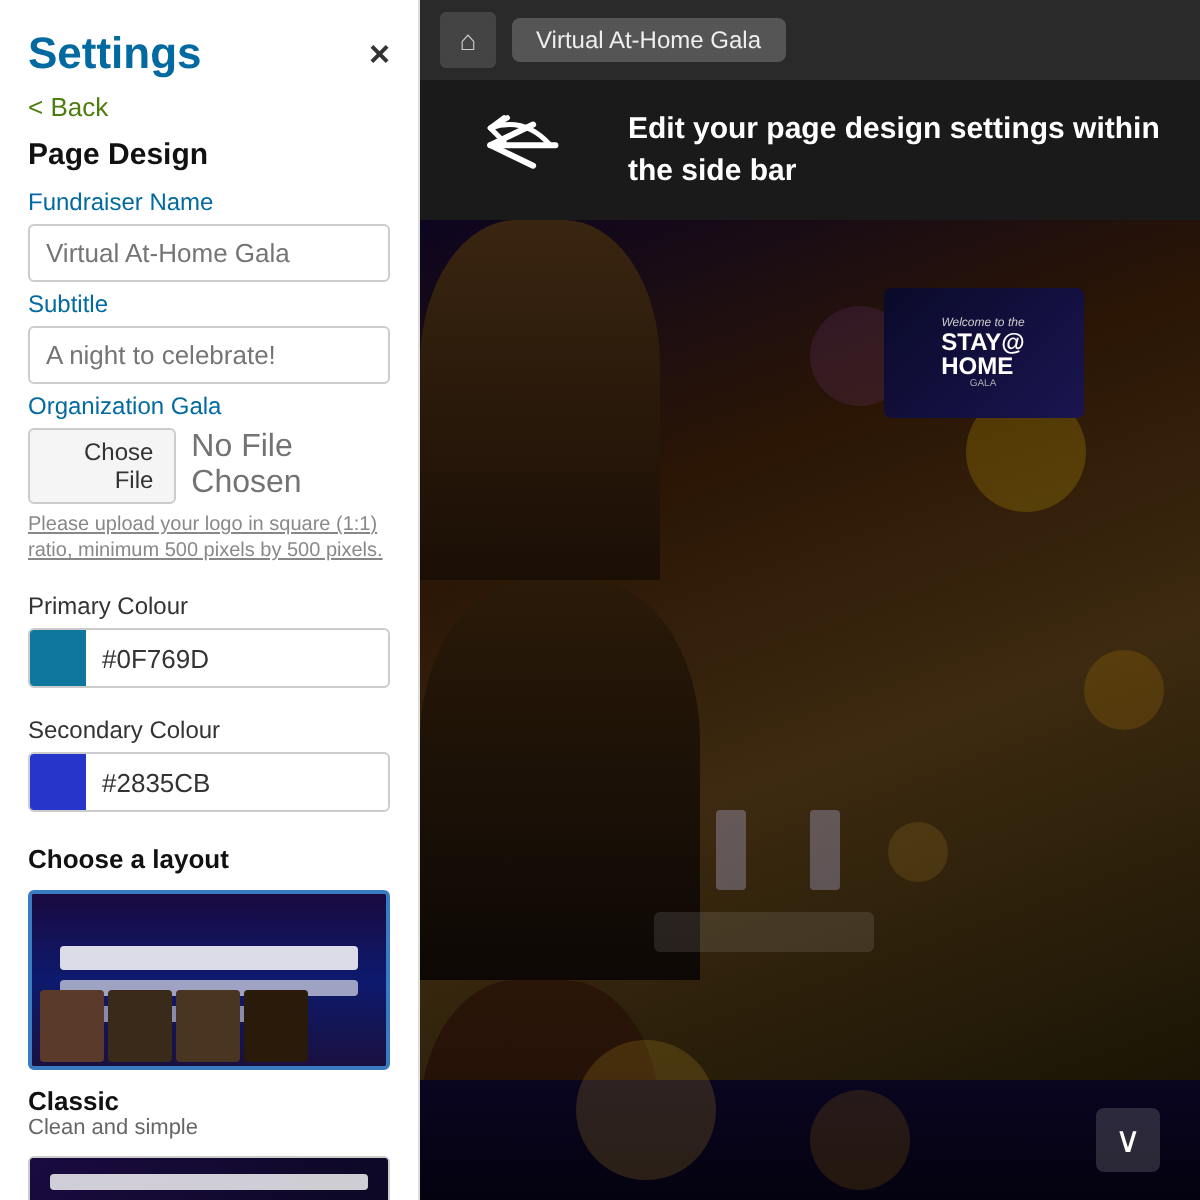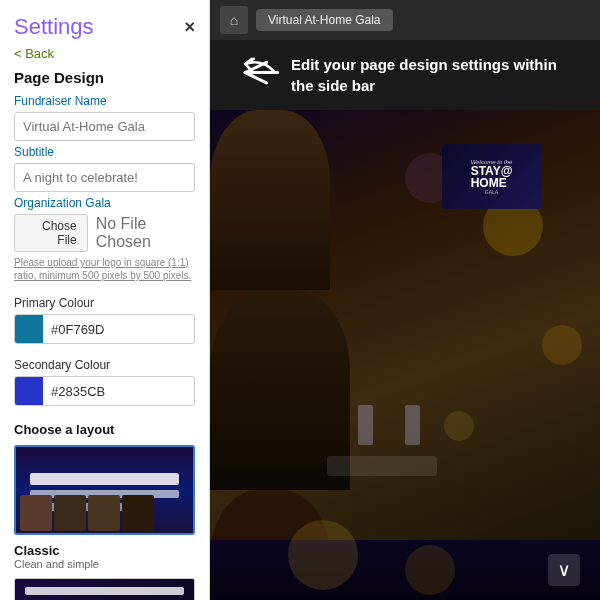--- a/index.html
+++ b/index.html
@@ -19,22 +19,22 @@
 
     .sidebar-header {
       display: flex;
       align-items: center;
       justify-content: space-between;
       padding: 14px 14px 4px 14px;
     }
 
     .sidebar-title {
       font-size: 22px;
-      font-weight: normal;
-      color: #8b5cf6;
+      font-weight: bold;
+      color: #0369a1;
     }
 
     .close-btn {
       font-size: 18px;
       cursor: pointer;
       color: #333;
       background: none;
       border: none;
       font-weight: bold;
     }
@@ -274,21 +274,21 @@
       font-size: 12px;
       color: #eee;
       cursor: pointer;
     }
 
     .edit-banner {
       background: #1a1a1a;
       display: flex;
       align-items: center;
       padding: 12px 18px;
-      gap: 3px;
+      gap: 26px;
       min-height: 70px;
     }
 
     .arrow-icon-wrap {
       flex-shrink: 0;
     }
 
     .edit-banner-text {
       font-size: 15px;
       color: #fff;

